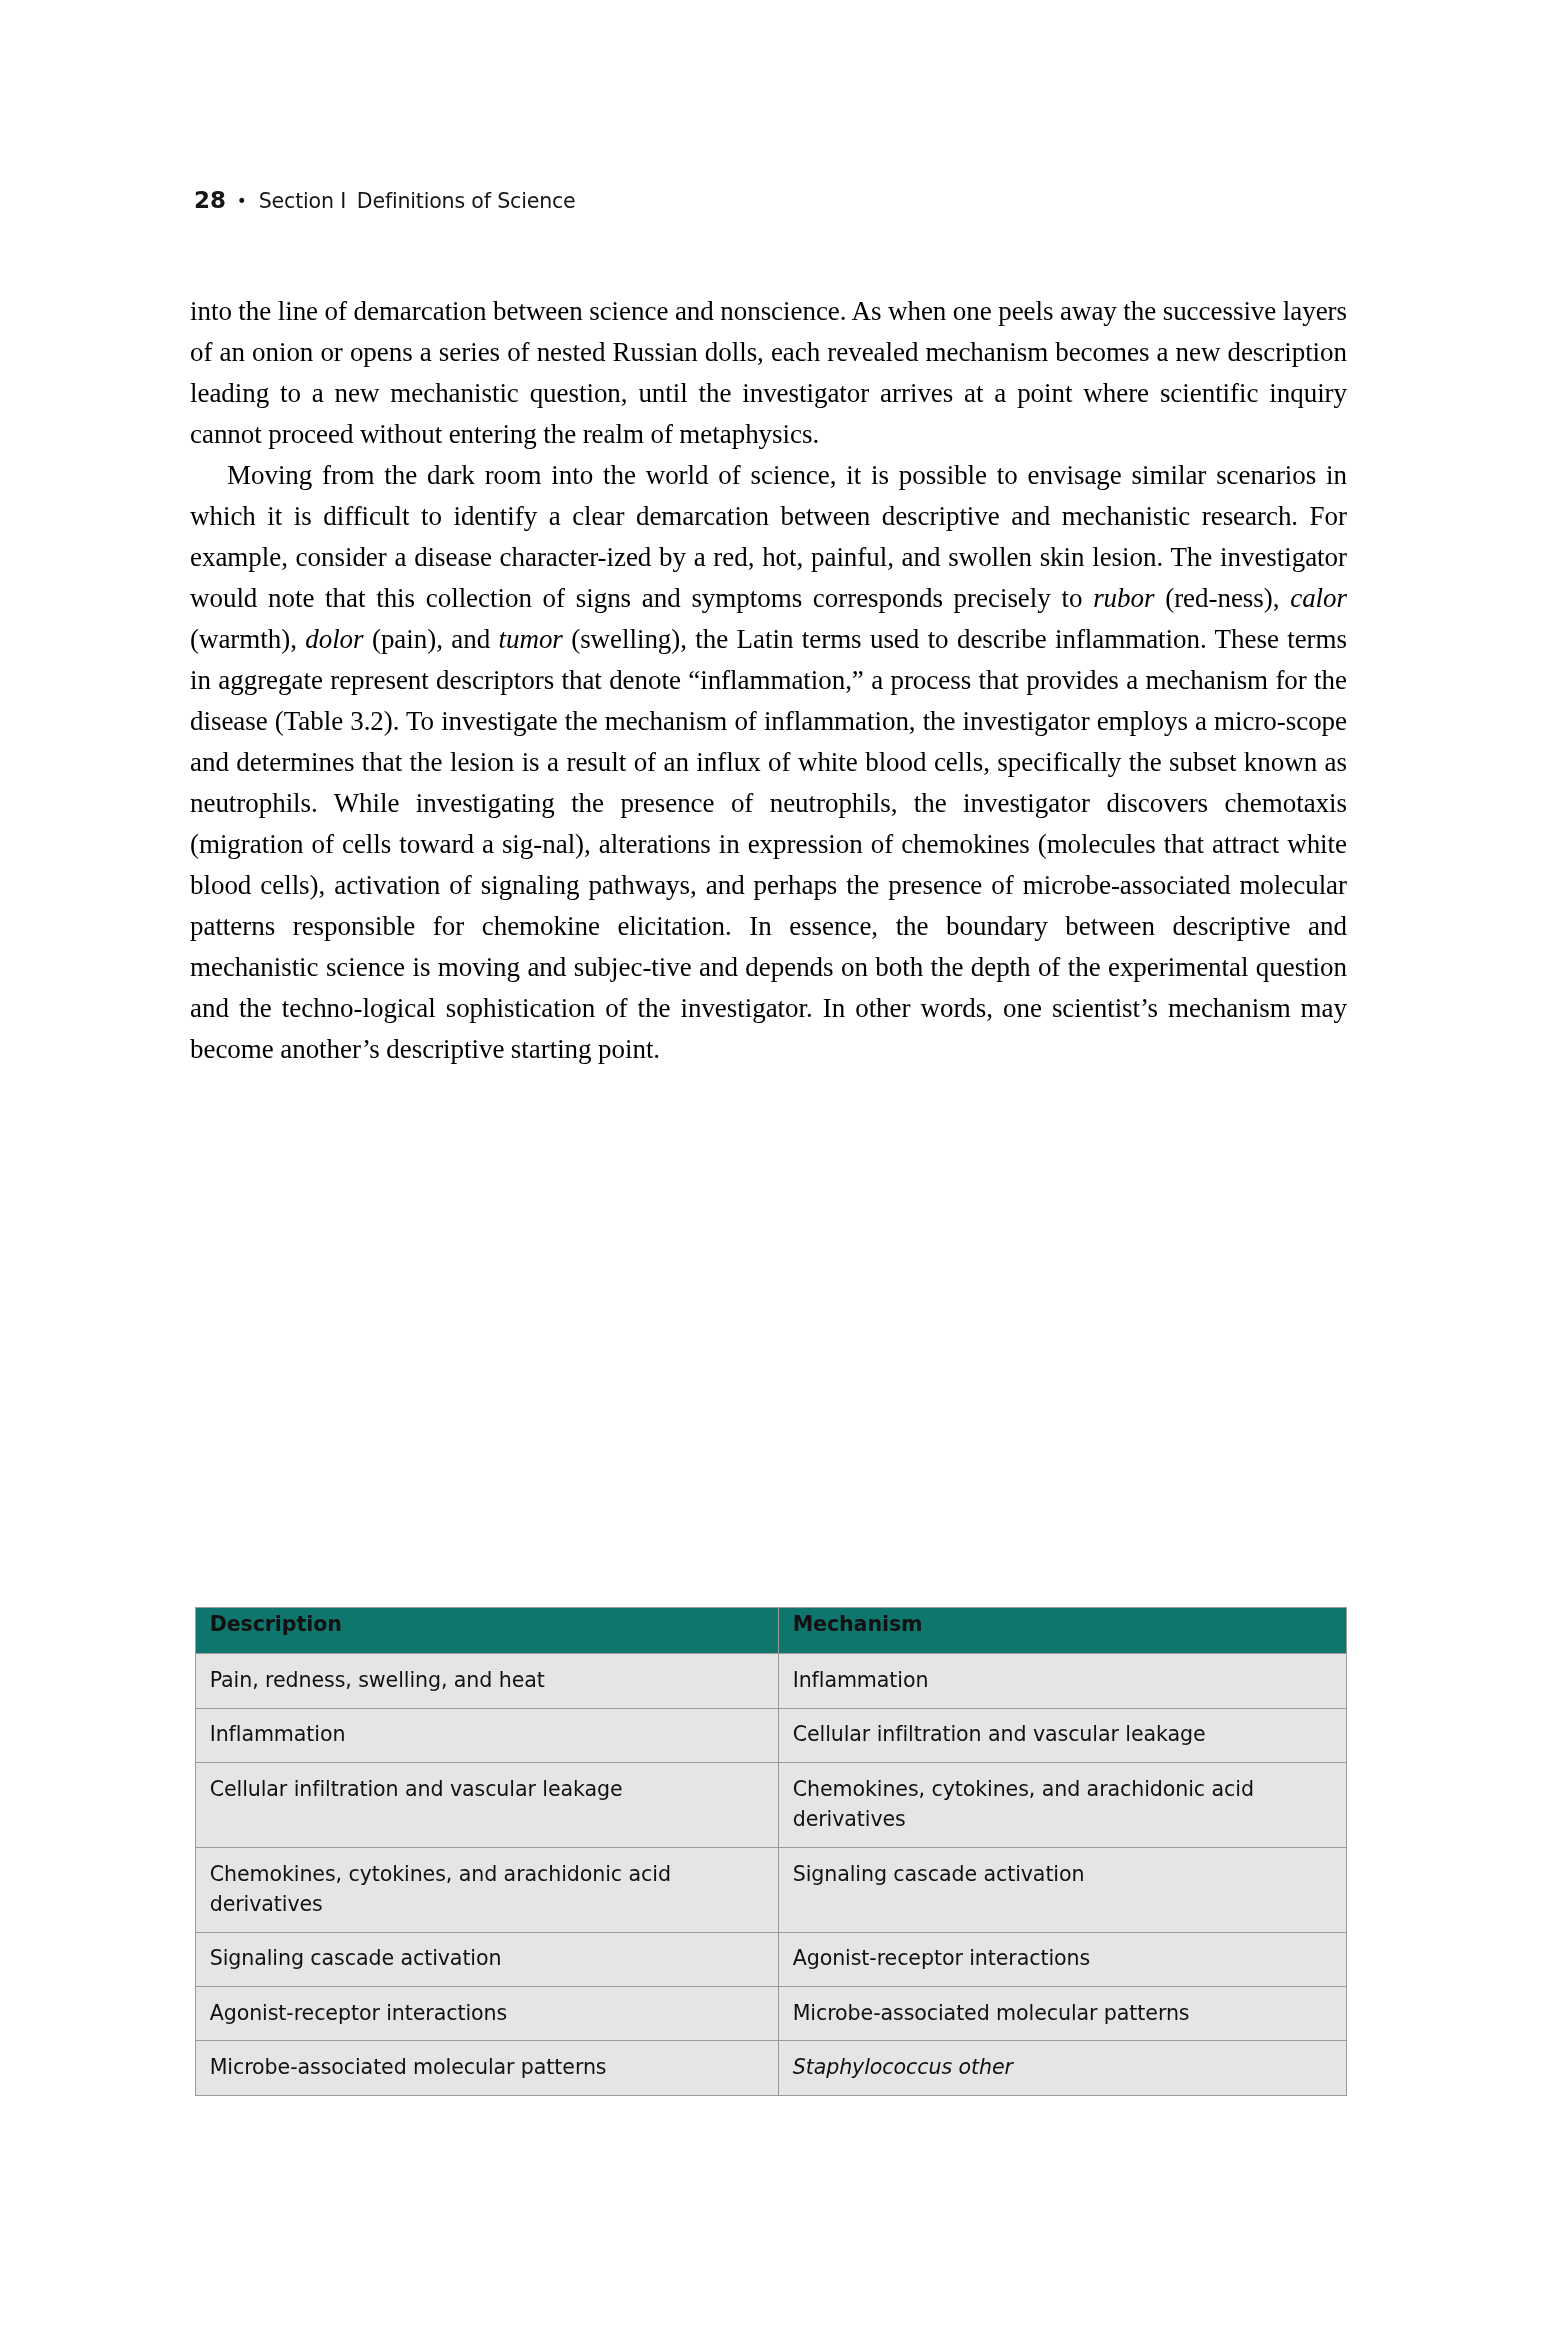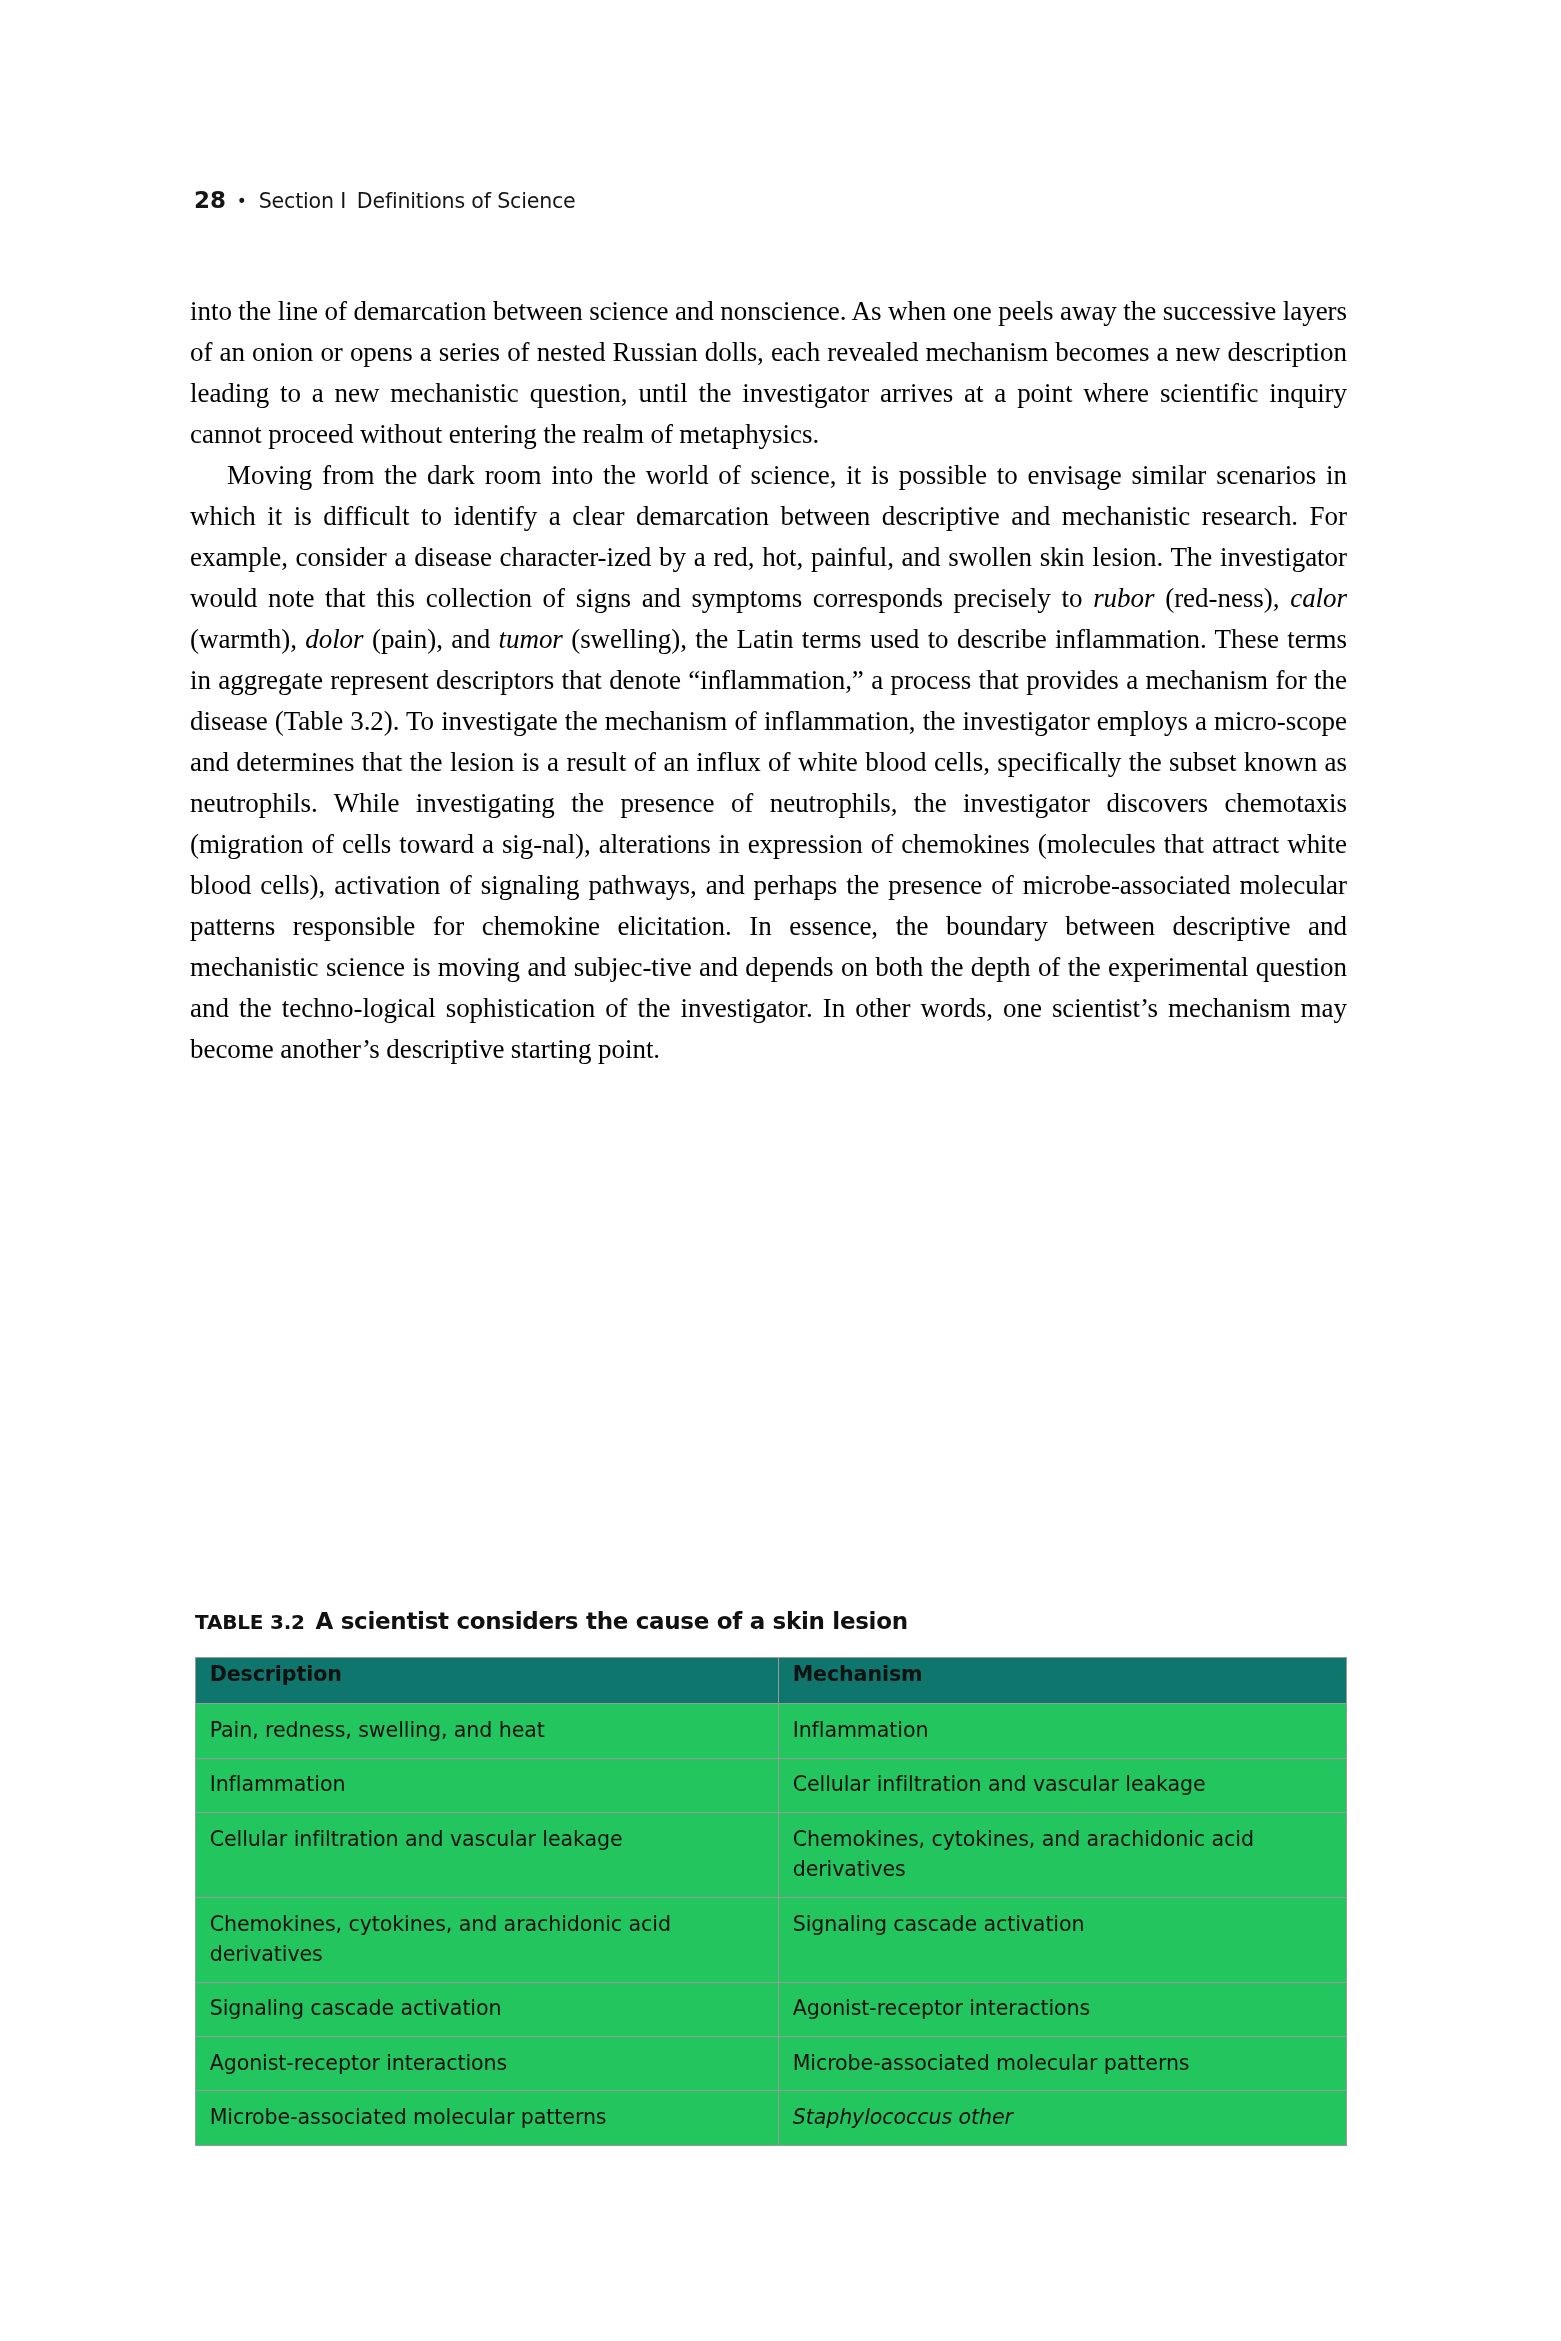--- a/index.html
+++ b/index.html
@@ -113,21 +113,21 @@
     color: #111111;
     letter-spacing: -0.1px;
   }
   table.data-table thead th {
     background: #0f766e;
     font-weight: bold;
     padding-top: 1px;
     padding-bottom: 13.7px;
   }
   table.data-table tbody td {
-    background: #22c55e;
+    background: #e5e5e5;
     font-weight: normal;
   }
   table.data-table tbody td.italic-cell {
     font-style: italic;
   }
 </style>
 </head>
 <body>
 
 <div class="page">
@@ -135,23 +135,20 @@
   <div class="running-head">
     <span class="folio">28</span><span class="sep">•</span><span class="sec-num">Section I</span><span class="sec-title">Definitions of Science</span>
   </div>
 
   <div class="body-col">
     <p class="para">into the line of demarcation between science and nonscience. As when one peels away the successive layers of an onion or opens a series of nested Russian dolls, each revealed mechanism becomes a new description leading to a new mechanistic question, until the investigator arrives at a point where scientific inquiry cannot proceed without entering the realm of metaphysics.</p>
     <p class="para indent">Moving from the dark room into the world of science, it is possible to envisage similar scenarios in which it is difficult to identify a clear demarcation between descriptive and mechanistic research. For example, consider a disease character-ized by a red, hot, painful, and swollen skin lesion. The investigator would note that this collection of signs and symptoms corresponds precisely to <i>rubor</i> (red-ness), <i>calor</i> (warmth), <i>dolor</i> (pain), and <i>tumor</i> (swelling), the Latin terms used to describe inflammation. These terms in aggregate represent descriptors that denote “inflammation,” a process that provides a mechanism for the disease (Table 3.2). To investigate the mechanism of inflammation, the investigator employs a micro-scope and determines that the lesion is a result of an influx of white blood cells, specifically the subset known as neutrophils. While investigating the presence of neutrophils, the investigator discovers chemotaxis (migration of cells toward a sig-nal), alterations in expression of chemokines (molecules that attract white blood cells), activation of signaling pathways, and perhaps the presence of microbe-associated molecular patterns responsible for chemokine elicitation. In essence, the boundary between descriptive and mechanistic science is moving and subjec-tive and depends on both the depth of the experimental question and the techno-logical sophistication of the investigator. In other words, one scientist’s mechanism may become another’s descriptive starting point.</p>
   </div>
 
   <div class="table-block">
-    <div class="table-caption">
-      <span class="tbl-label">TABLE 3.2</span><span class="tbl-title">A scientist considers the cause of a skin lesion</span>
-    </div>
 
     <table class="data-table">
       <colgroup>
         <col class="c1">
         <col class="c2">
       </colgroup>
       <thead>
         <tr>
           <th>Description</th>
           <th>Mechanism</th>

